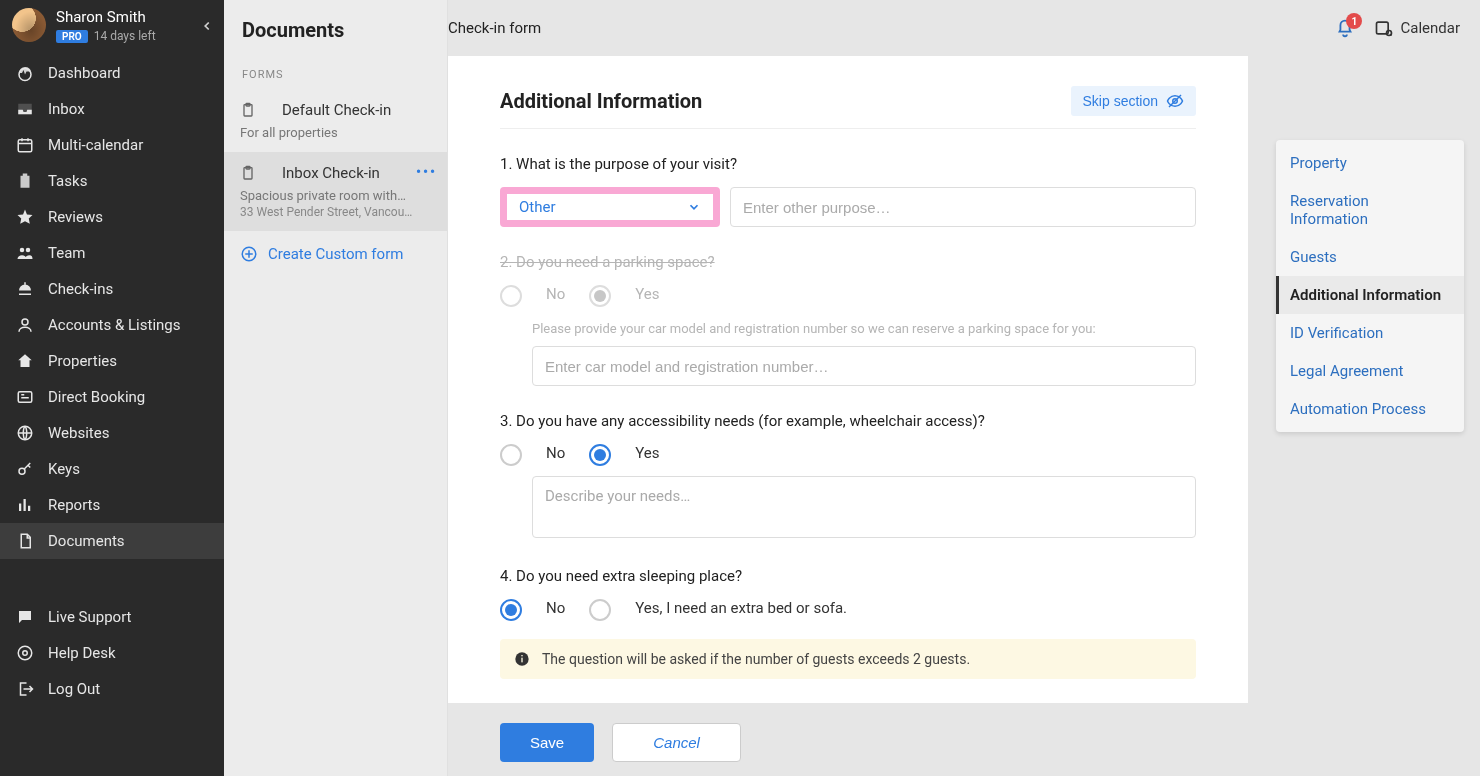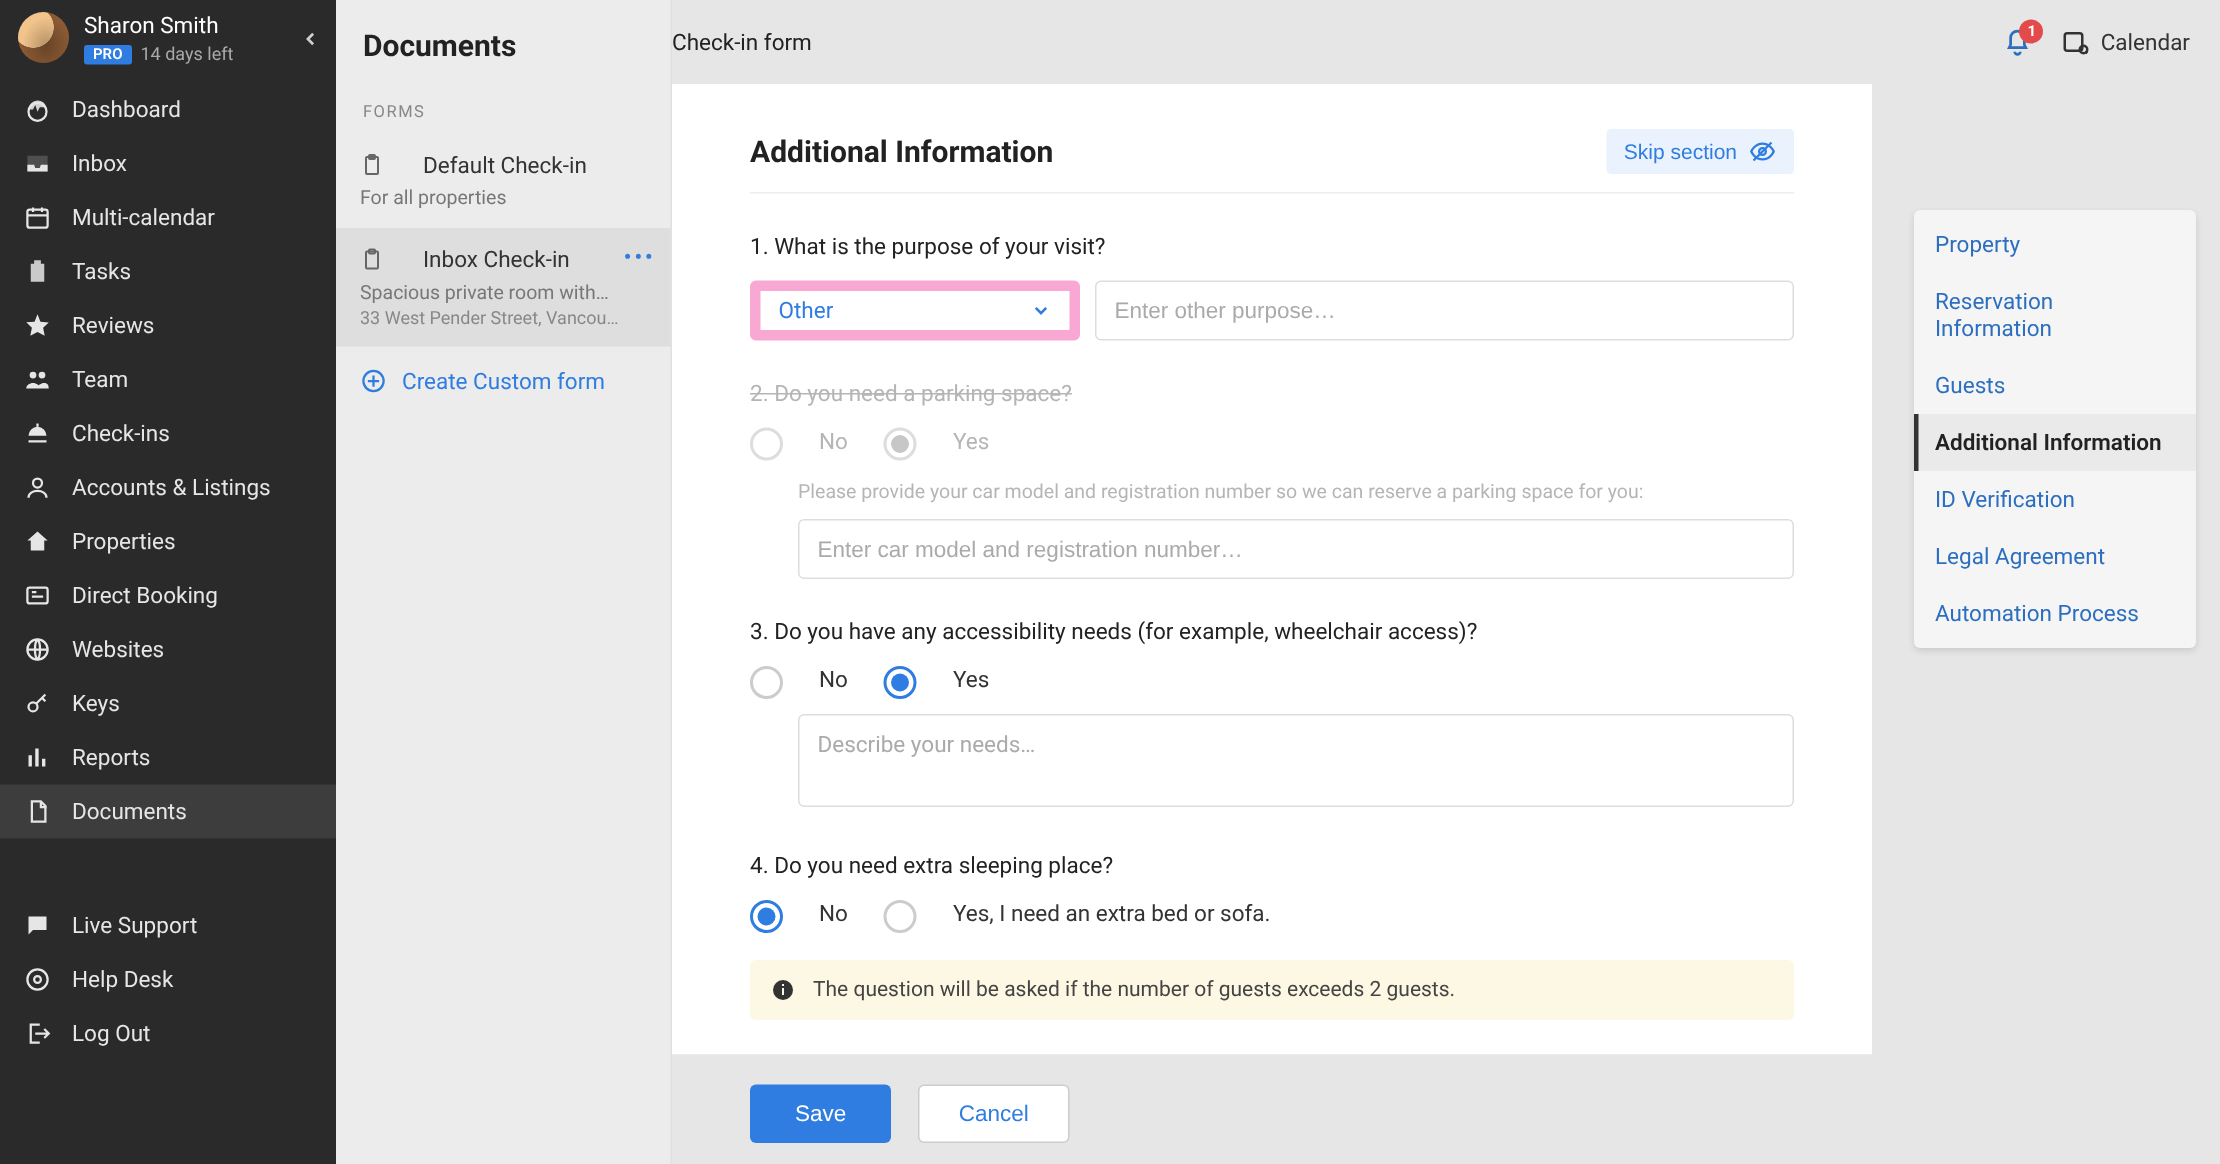--- a/index.html
+++ b/index.html
@@ -152,21 +152,21 @@
     background:#fdf8e3; border-radius:4px; padding:12px 14px; margin-top:18px; display:flex; align-items:center; gap:12px; font-size:14px; color:#444;
   }
   
   .footer {
     display:flex; gap:18px; padding:20px 0 14px 52px;
   }
   .btn-primary {
     background:#2f7de0; color:#fff; border:none; border-radius:4px; padding:10px 30px; font-size:15px; cursor:pointer;
   }
   .btn-secondary {
-    background:#fff; color:#2f7de0; border:1px solid #ccc; border-radius:4px; padding:10px 26px; font-size:15px; cursor:pointer;
+    background:#fff; color:#2f7de0; border:1px solid #ccc; border-radius:4px; padding:10px 40px; font-size:15px; cursor:pointer;font-style:italic;
   }
   
   .rightnav {
     flex:1; position:relative;
   }
   .rightnav-card {
     position:absolute; top:84px; left:28px; right:16px; background:#f5f5f5; border-radius:4px;
     box-shadow: 0 2px 5px rgba(0,0,0,0.12); overflow:hidden; padding:4px 0;
   }
   .rn-item {

